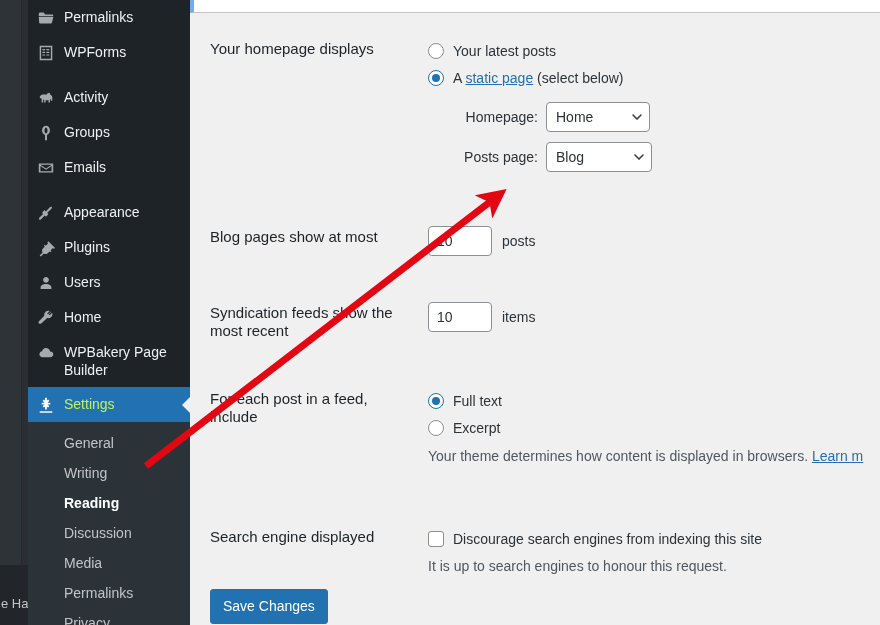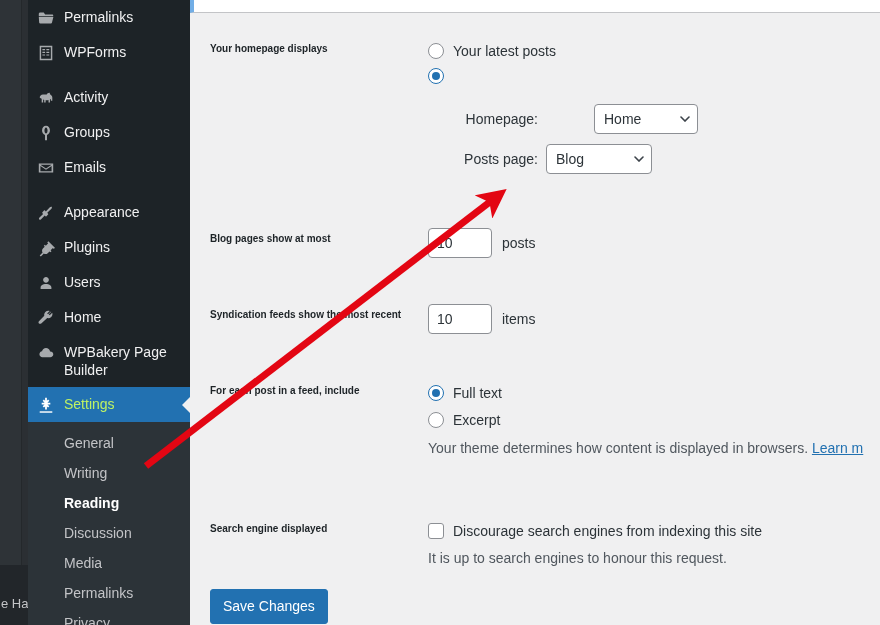--- a/index.html
+++ b/index.html
@@ -105,21 +105,21 @@
     background: #fff;
     border-left: 4px solid #72aee6;
     border-bottom: 1px solid #c3c4c7;
   }
 
   .form-table { position: absolute; left: 0; top: 26px; width: 690px; }
   .row { display: flex; align-items: flex-start; }
   .row .th {
     width: 230px; min-width: 230px;
     padding: 14px 10px 14px 20px;
-    font-size: 10px; font-weight: bold; line-height: 18px;
+    font-size: 15px; font-weight: normal; line-height: 18px;
     color: #1d2327;
   }
   .row .td {
     flex: 1;
     padding: 12px 0 12px 8px;
     font-size: 14px; line-height: 20px; color: #2c3338;
   }
 
   
   .opt { display: flex; align-items: center; margin: 3px 0 7px 0; }
@@ -138,21 +138,21 @@
   .checkbox {
     width: 16px; height: 16px; min-width: 16px;
     border: 1px solid #8c8f94; border-radius: 3px;
     background: #fff; margin-right: 9px;
   }
   .opt-label { font-size: 14px; color: #2c3338; }
   .opt-label a { color: #2271b1; text-decoration: underline; }
 
   
   .select-row { display: flex; align-items: center; margin: 10px 0 0 0; }
-  .select-row.first { margin-top: 20px; gap: 48px; }
+  .select-row.first { margin-top: 14px; }
   .select-label {
     font-size: 14px; color: #2c3338;
     width: 118px; text-align: right; padding-right: 8px;
   }
   .wp-select {
     position: relative;
     height: 30px;
     border: 1px solid #8c8f94; border-radius: 4px;
     background: #fff;
     display: flex; align-items: center;
@@ -321,20 +321,21 @@
         <div class="th">Your homepage displays</div>
         <div class="td">
 
           <div class="opt">
             <span class="radio"></span>
             <span class="opt-label">Your latest posts</span>
           </div>
 
           <div class="opt">
             <span class="radio checked"></span>
+            <span class="opt-label"><span>A </span><a href="#">static page</a><span> (select below)</span></span>
           </div>
 
           <div class="select-row first">
             <span class="select-label">Homepage:</span>
             <div class="wp-select" style="width:104px">
               <span>Home</span>
               <span class="chev">
                 <svg viewBox="0 0 10 6" width="10" height="6">
                     <path d="M1 1l4 4 4-4" stroke="#3c434a" stroke-width="1.6" fill="none" stroke-linecap="round"></path>
                   </svg>

